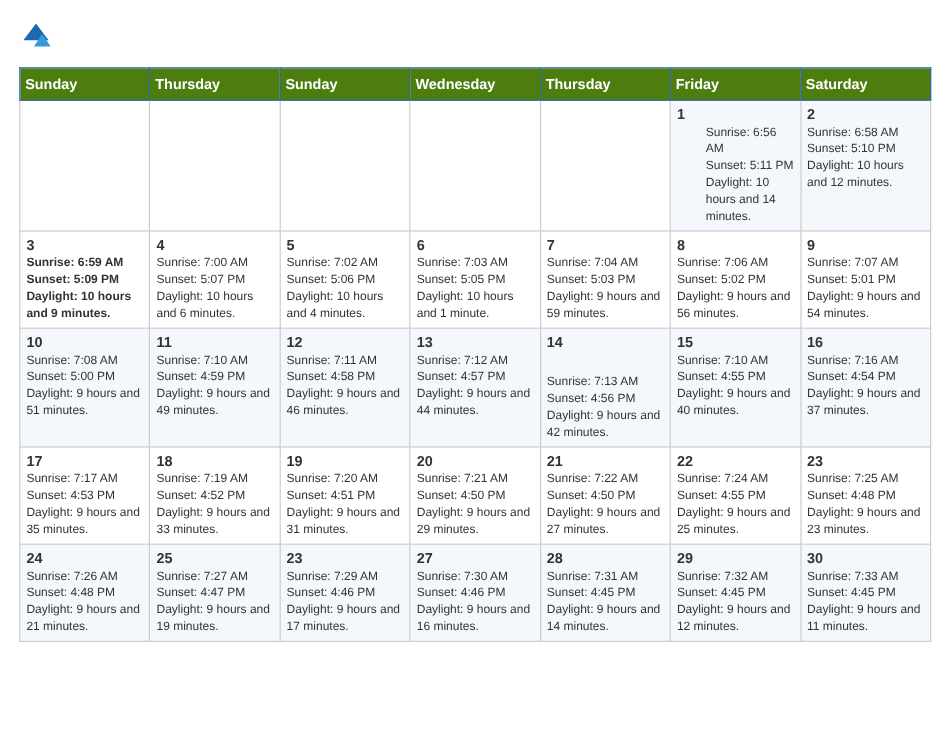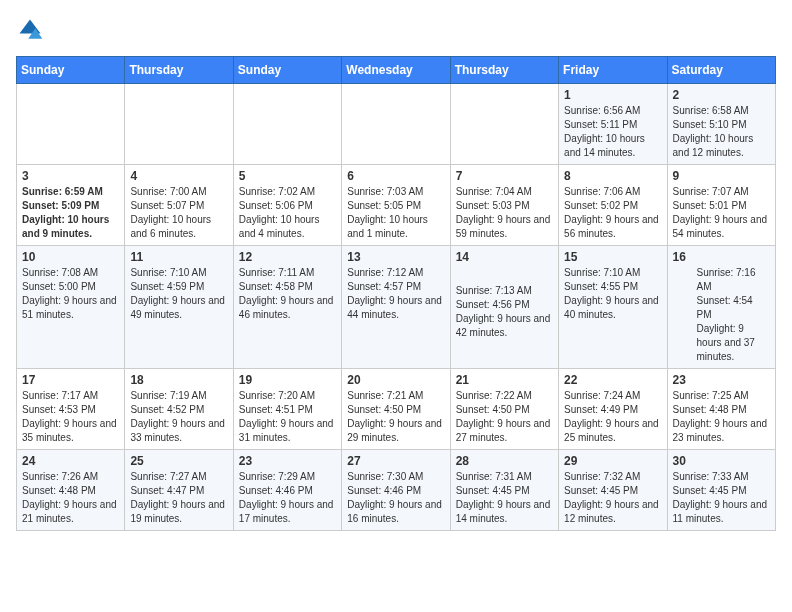--- a/index.html
+++ b/index.html
@@ -48,21 +48,21 @@
     .location {
       font-size: 14px;
       color: #555;
     }
     table {
       width: 100%;
       border-collapse: collapse;
       table-layout: fixed;
     }
     thead th {
-      background-color: #3b82f6;
+      background-color: #4d7c0f;
       color: #fff;
       font-size: 12px;
       padding: 6px 4px;
       text-align: left;
       border: 1px solid #2e69a8;
     }
     tbody td {
       border: 1px solid #ccc;
       vertical-align: top;
       padding: 4px 5px;
@@ -126,21 +126,21 @@
   </thead>
   <tbody id="calendar-body">
   <tr>
         <td class="empty-cell"></td>
         <td class="empty-cell"></td>
         <td class="empty-cell"></td>
         <td class="empty-cell"></td>
         <td class="empty-cell"></td>
         <td>
           <span class="day-number">1</span>
-          <div class="day-info" style="white-space: pre-line;">Sunrise: 6:56 AM
+          <div class="day-info" style="white-space: pre-line; margin-left: 24px;">Sunrise: 6:56 AM
 Sunset: 5:11 PM
 Daylight: 10 hours and 14 minutes.</div>
         </td>
         <td>
           <span class="day-number">2</span>
           <div class="day-info" style="white-space: pre-line;">Sunrise: 6:58 AM
 Sunset: 5:10 PM
 Daylight: 10 hours and 12 minutes.</div>
         </td>
       </tr>
@@ -220,21 +220,21 @@
 Daylight: 9 hours and 42 minutes.</div>
         </td>
         <td>
           <span class="day-number">15</span>
           <div class="day-info" style="white-space: pre-line;">Sunrise: 7:10 AM
 Sunset: 4:55 PM
 Daylight: 9 hours and 40 minutes.</div>
         </td>
         <td>
           <span class="day-number">16</span>
-          <div class="day-info" style="white-space: pre-line; margin-left: 24px;">Sunrise: 7:16 AM
+          <div class="day-info" style="white-space: pre-line;">Sunrise: 7:16 AM
 Sunset: 4:54 PM
 Daylight: 9 hours and 37 minutes.</div>
         </td>
       </tr>
       <tr>
         <td>
           <span class="day-number">17</span>
           <div class="day-info" style="white-space: pre-line;">Sunrise: 7:17 AM
 Sunset: 4:53 PM
 Daylight: 9 hours and 35 minutes.</div>
@@ -259,21 +259,21 @@
         </td>
         <td>
           <span class="day-number">21</span>
           <div class="day-info" style="white-space: pre-line;">Sunrise: 7:22 AM
 Sunset: 4:50 PM
 Daylight: 9 hours and 27 minutes.</div>
         </td>
         <td>
           <span class="day-number">22</span>
           <div class="day-info" style="white-space: pre-line;">Sunrise: 7:24 AM
-Sunset: 4:49 PM
+Sunset: 4:55 PM
 Daylight: 9 hours and 25 minutes.</div>
         </td>
         <td>
           <span class="day-number">23</span>
           <div class="day-info" style="white-space: pre-line;">Sunrise: 7:25 AM
 Sunset: 4:48 PM
 Daylight: 9 hours and 23 minutes.</div>
         </td>
       </tr>
       <tr>

